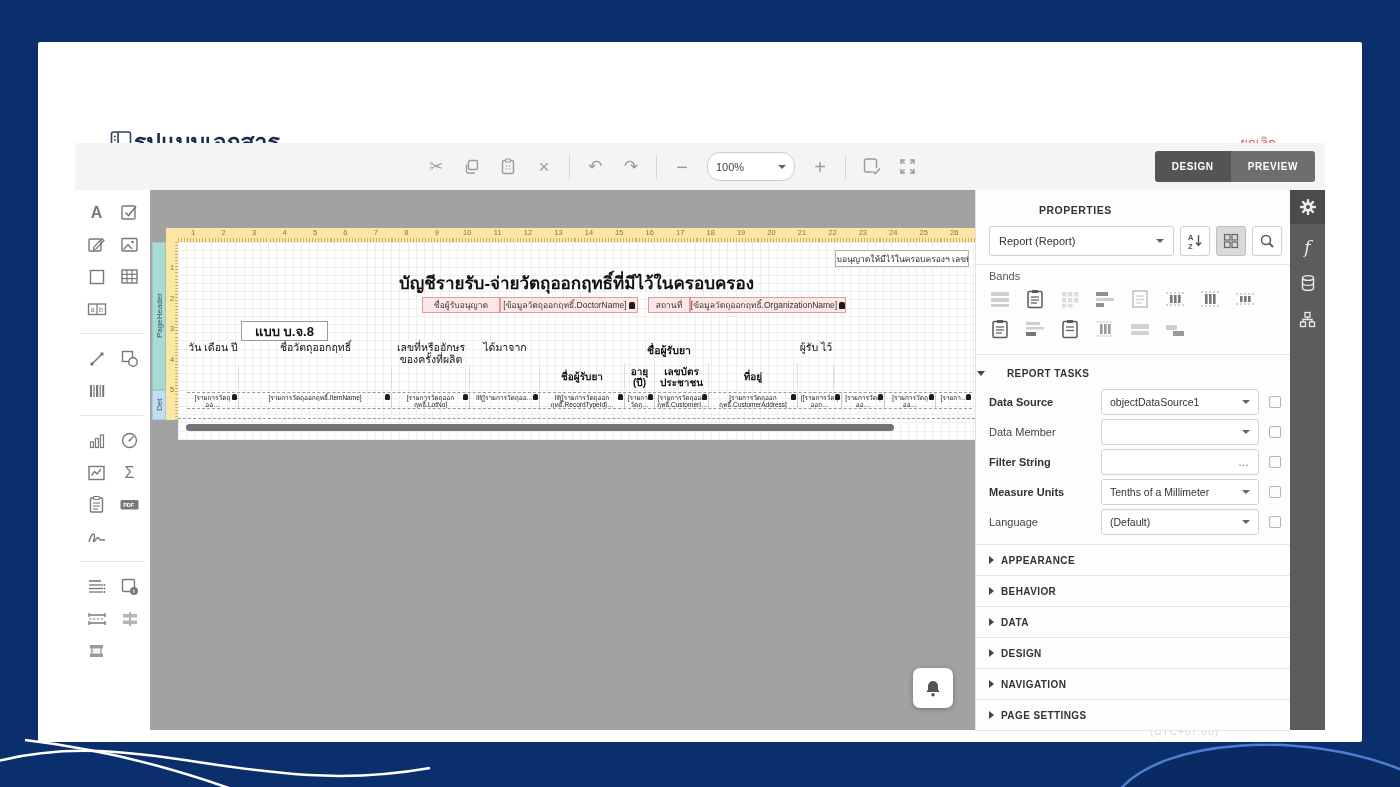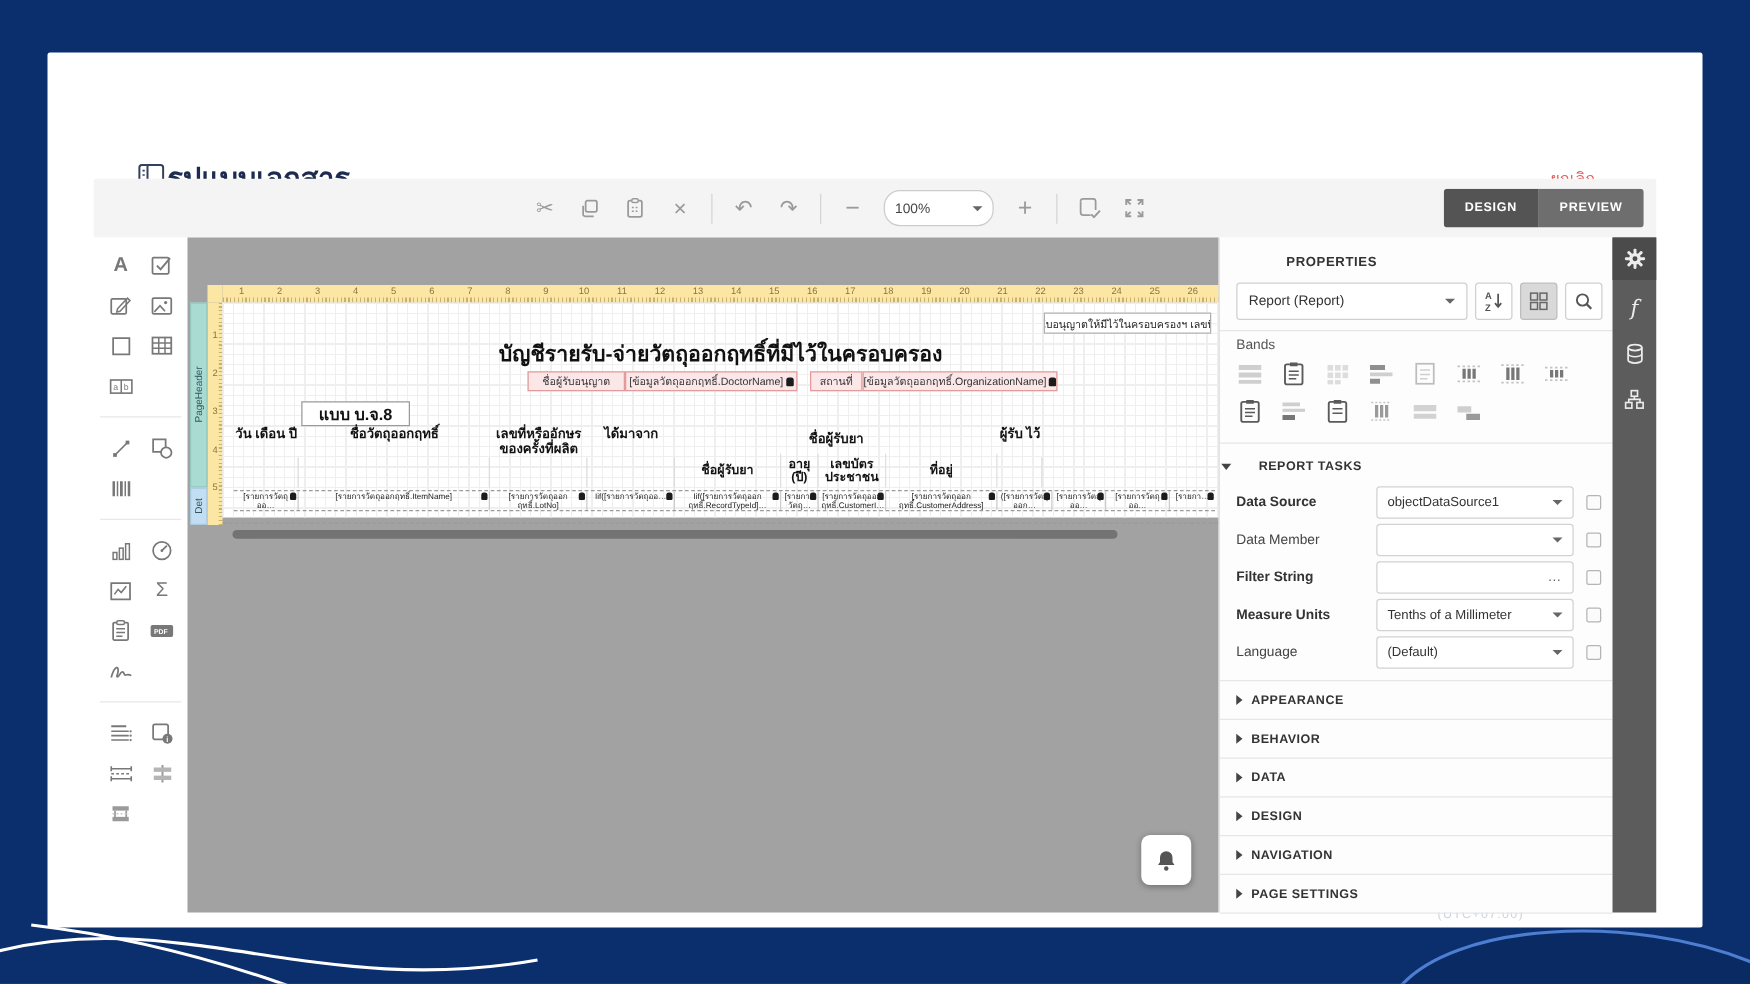--- a/index.html
+++ b/index.html
@@ -43,52 +43,52 @@
      background:repeating-linear-gradient(to right,#b49a55 0 1px,transparent 1px 3.05px); opacity:.7; }
   .v-ruler { position:absolute; left:16px; top:52px; width:12px; height:178px; background:#fbe7a3; display:flex; flex-direction:column; }
   .v-ruler span { flex:0 0 30.4px; text-align:center; font-size:7.5px; color:#8d7140; display:flex; align-items:flex-end; justify-content:center; }
   .v-ruler::after { content:''; position:absolute; top:0; bottom:0; right:0; width:3px;
      background:repeating-linear-gradient(to bottom,#b49a55 0 1px,transparent 1px 3.05px); opacity:.7; }
   .band-ph { position:absolute; left:2px; top:52px; width:14px; height:148px; background:#a9dbd2; border:1px solid #93c9bf; }
   .band-det { position:absolute; left:2px; top:200px; width:14px; height:30px; background:#c2def2; border:1px solid #a9c9e0; }
   .band-lbl { position:absolute; inset:0; display:flex; align-items:center; justify-content:center;
      writing-mode:vertical-rl; transform:rotate(180deg); font-size:8px; color:#33565e; overflow:hidden; }
 
-  .page { position:absolute; left:28px; top:52px; width:797px; height:172px; background:#fff;
+  .page { position:absolute; left:28px; top:52px; width:797px; height:198px; background:#fff;
      background-image:repeating-linear-gradient(to right,#efefef 0 1px,transparent 1px 8.2px),
                       repeating-linear-gradient(to bottom,#efefef 0 1px,transparent 1px 8.2px); }
   .license-box { position:absolute; left:657px; top:8px; width:134px; height:17px; border:1px solid #b0b0b0; background:#fff;
      font-size:8.5px; color:#222; display:flex; align-items:center; justify-content:center; white-space:nowrap; overflow:hidden; }
   .rpt-title { position:absolute; left:0; right:0; top:27px; text-align:center; font-size:17px; font-weight:bold; color:#111; }
   .pink { position:absolute; top:55px; height:16px; background:#fbe7e7; border:1px solid #e49a9a;
      font-size:8.5px; color:#333; display:flex; align-items:center; justify-content:center; white-space:nowrap; overflow:hidden; }
   .db { width:6px; height:7px; background:#1c1c1c; border-radius:2px 2px 1px 1px; flex:0 0 auto; margin-left:2px; }
   .form-lbl { position:absolute; left:27px; top:79px; width:87px; height:20px; border:1px solid #9a9a9a; background:#fff;
      font-size:13px; font-weight:bold; color:#111; display:flex; align-items:center; justify-content:center;margin-left:36px; }
   .rpt-head { position:absolute; left:9px; top:96px; height:52px; display:flex; }
-  .hc { position:relative; font-size:10.5px; font-weight:bold; color:#111; text-align:center; padding-top:4px; line-height:1.12; }
+  .hc { position:relative; font-size:10.5px; font-weight:normal; color:#111; text-align:center; padding-top:4px; line-height:1.12; }
   .hc::after { content:''; position:absolute; right:0; bottom:0; height:24px; border-right:1px solid #dcdcdc; }
   .hg { display:flex; flex-direction:column; }
   .hg-t { height:25px; display:flex; align-items:center; justify-content:center; font-size:10.5px; font-weight:bold; color:#111; }
   .hg-r { display:flex; height:27px; }
   .hg-r > div { font-size:10px; font-weight:bold; color:#111; text-align:center; line-height:1.1;
      display:flex; align-items:center; justify-content:center; border-right:1px solid #e0e0e0; }
   .rpt-detail { position:absolute; left:9px; top:150px; height:17px; display:flex;
      border-top:1px dashed #9a9a9a; border-bottom:1px dashed #9a9a9a; }
   .dc { position:relative; border-right:1px solid #ccc; font-size:6.5px; color:#222; line-height:1.15;
      padding:1px 2px 0 2px; overflow:hidden; text-align:center; }
   .dc .db { position:absolute; top:1px; right:1px; width:5px; height:6px; margin:0; }
   .page-bottom-dash { position:absolute; left:0; right:0; top:176px; border-top:1px dashed #9a9a9a; }
   .hscroll { position:absolute; left:36px; top:234px; width:708px; height:7px; background:#737373; border-radius:4px; cursor:pointer; }
   .bell-btn { position:absolute; left:763px; top:478px; width:40px; height:40px; background:#fff; border-radius:7px;
      box-shadow:0 1px 5px rgba(0,0,0,.3); display:flex; align-items:center; justify-content:center; cursor:pointer; }
 
   
   .props { position:absolute; left:937px; top:148px; width:315px; height:540px; background:#fdfdfd; border-left:1px solid #e3e3e3; }
-  .props-title { position:absolute; left:13px; top:14px; font-size:10.5px; font-weight:bold; letter-spacing:.5px; color:#333;padding-left:40px; }
+  .props-title { position:absolute; left:23px; top:14px; font-size:10.5px; font-weight:bold; letter-spacing:.5px; color:#333;padding-left:40px; }
   .sel-row { position:absolute; left:13px; top:36px; right:8px; height:30px; display:flex; gap:6px; }
   .sel-dd { flex:1; max-width:193px; border:1px solid #d0d0d0; border-radius:3px; background:#fff; display:flex; align-items:center;
      padding:0 9px; font-size:11px; color:#333; cursor:pointer; }
   .sel-dd .caret { margin-left:auto; }
   .sq-btn { width:30px; height:30px; border:1px solid #d0d0d0; border-radius:3px; background:#fff; display:flex; flex-direction:column;
      align-items:center; justify-content:center; cursor:pointer; color:#555; }
   .sq-btn.active { background:#d9d9d9; border-color:#bdbdbd; }
   .props-div { position:absolute; left:0; right:0; height:1px; background:#e6e6e6; }
   .bands-lbl { position:absolute; left:13px; top:80px; font-size:11px; color:#555; }
   .bands-row { position:absolute; left:13px; display:flex; gap:13px; }

